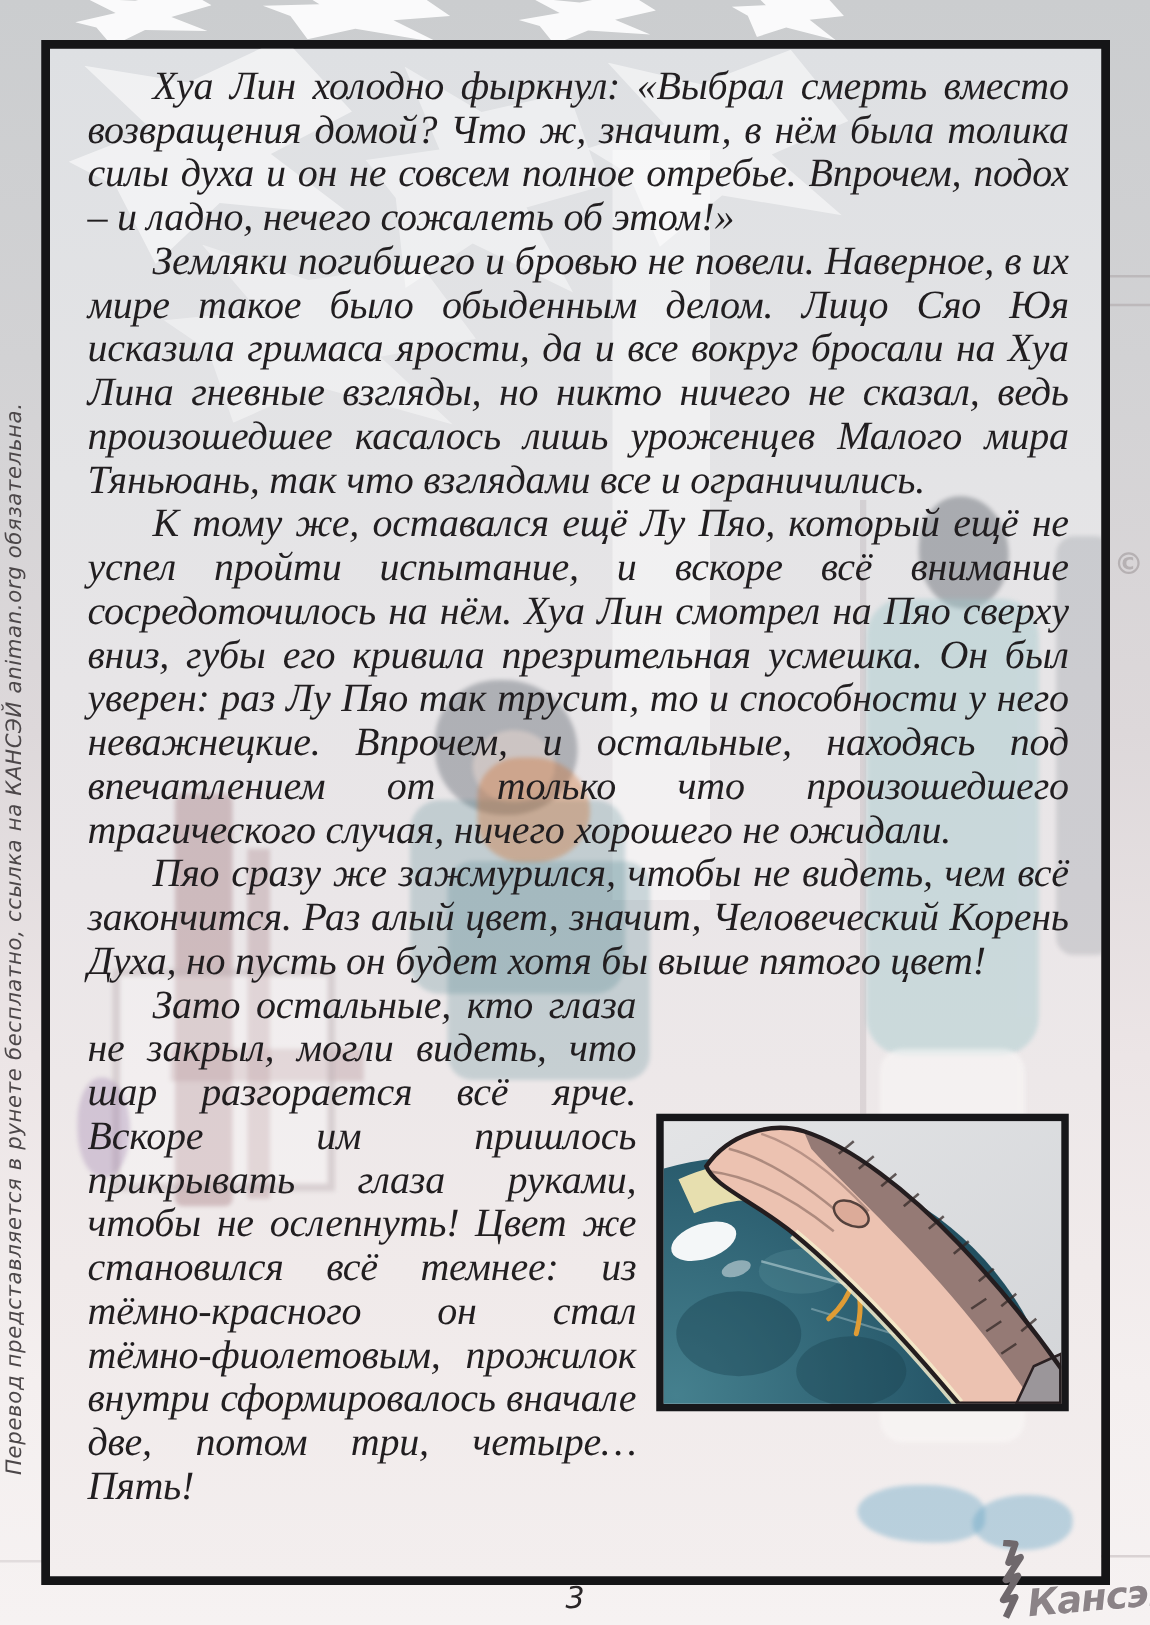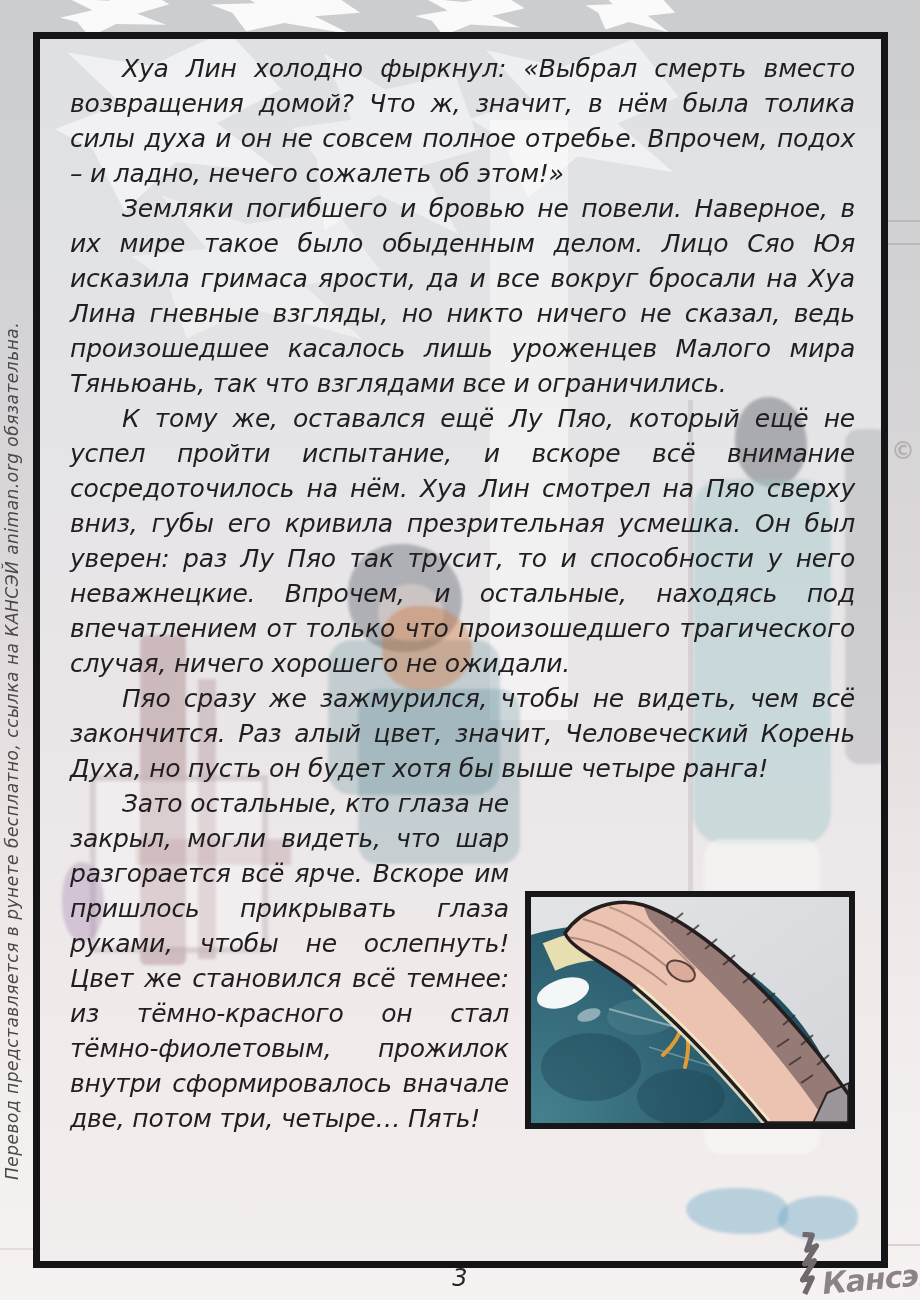--- a/index.html
+++ b/index.html
@@ -47,22 +47,22 @@
   .bodyB{left:318px;top:650px;width:162px;height:175px;background:#2f6f7c;opacity:.2;border-radius:20px;}
   .headR{left:695px;top:358px;width:72px;height:90px;background:#2f3741;opacity:.32;border-radius:46% 54% 48% 52%;}
   .jacketR{left:653px;top:440px;width:138px;height:365px;background:#9ec7ca;opacity:.42;border-radius:30px;}
   .pantsR{left:664px;top:800px;width:116px;height:315px;background:#fbf9f8;opacity:.55;border-radius:18px;}
   .figFar{left:805px;top:390px;width:45px;height:335px;background:#4a5560;opacity:.17;border-radius:14px;}
   .headP{left:22px;top:823px;width:42px;height:80px;background:#9a7cab;opacity:.33;border-radius:46% 54% 50% 50%;}
   .shoe1{left:646px;top:1149px;width:102px;height:46px;background:#6aa7c6;opacity:.42;border-radius:50% 50% 40% 60%;}
   .shoe2{left:738px;top:1157px;width:80px;height:44px;background:#6aa7c6;opacity:.42;border-radius:55% 45% 50% 50%;}
   
   .article{position:absolute;left:0;top:0;right:0;bottom:0;padding:12px 26px 8px 30px;
-    font-size:25px;font-style:italic;line-height:35px;letter-spacing:-.2px;
-    color:#211e20;text-align:justify;z-index:3;}
+    font-size:32px;font-style:italic;line-height:35px;letter-spacing:-.2px;
+    color:#211e20;text-align:justify;z-index:3;font-family:Liberation Serif, serif;}
   .article p{margin:0;text-indent:52px;}
   
   .panel-float{float:right;width:330px;height:238px;margin:105px 0 8px 16px;
     box-sizing:border-box;border:6px solid #17171a;background:#dcdde0;}
   .panel-float svg{display:block;width:100%;height:100%;}
   
   .side-note{position:absolute;left:2px;top:150px;height:1030px;z-index:4;
     writing-mode:vertical-rl;transform:rotate(180deg);
     font-size:17px;font-style:italic;color:#4c4749;letter-spacing:.5px;white-space:nowrap;}
   
@@ -107,21 +107,21 @@
   <div class="art pantsR blur"></div>
   <div class="art figFar blur"></div>
   <div class="art headP blur"></div>
   <div class="art shoe1 blur"></div>
   <div class="art shoe2 blur"></div>
 
   <div class="article">
     <p>Хуа Лин холодно фыркнул: «Выбрал смерть вместо возвращения домой? Что ж, значит, в нём была толика силы духа и он не совсем полное отребье. Впрочем, подох – и ладно, нечего сожалеть об этом!»</p>
     <p>Земляки погибшего и бровью не повели. Наверное, в их мире такое было обыденным делом. Лицо Сяо Юя исказила гримаса ярости, да и все вокруг бросали на Хуа Лина гневные взгляды, но никто ничего не сказал, ведь произошедшее касалось лишь уроженцев Малого мира Тяньюань, так что взглядами все и ограничились.</p>
     <p>К тому же, оставался ещё Лу Пяо, который ещё не успел пройти испытание, и вскоре всё внимание сосредоточилось на нём. Хуа Лин смотрел на Пяо сверху вниз, губы его кривила презрительная усмешка. Он был уверен: раз Лу Пяо так трусит, то и способности у него неважнецкие. Впрочем, и остальные, находясь под впечатлением от только что произошедшего трагического случая, ничего хорошего не ожидали.</p>
-    <p>Пяо сразу же зажмурился, чтобы не видеть, чем всё закончится. Раз алый цвет, значит, Человеческий Корень Духа, но пусть он будет хотя бы выше четыре ранга!</p>
+    <p>Пяо сразу же зажмурился, чтобы не видеть, чем всё закончится. Раз алый цвет, значит, Человеческий Корень Духа, но пусть он будет хотя бы выше пятого цвет!</p>
 
     <div class="panel-float">
       <svg viewBox="0 0 318 226" preserveAspectRatio="none">
         <defs>
           <radialGradient id="ballGrad" cx="38%" cy="38%" r="75%">
             <stop offset="0%" stop-color="#45808e"></stop>
             <stop offset="55%" stop-color="#27586a"></stop>
             <stop offset="100%" stop-color="#173f4d"></stop>
           </radialGradient>
           <linearGradient id="bgGrad" x1="0" y1="0" x2="1" y2="1">

